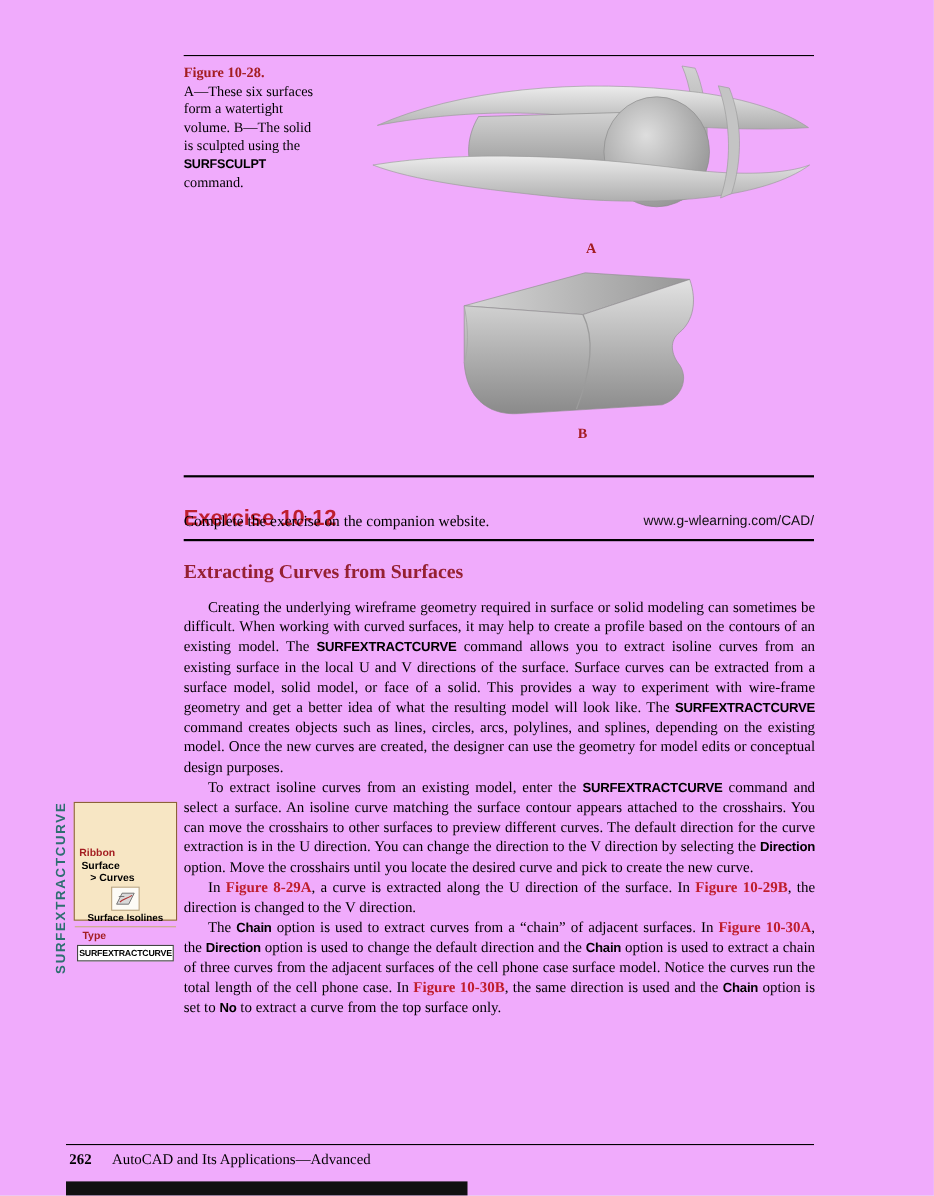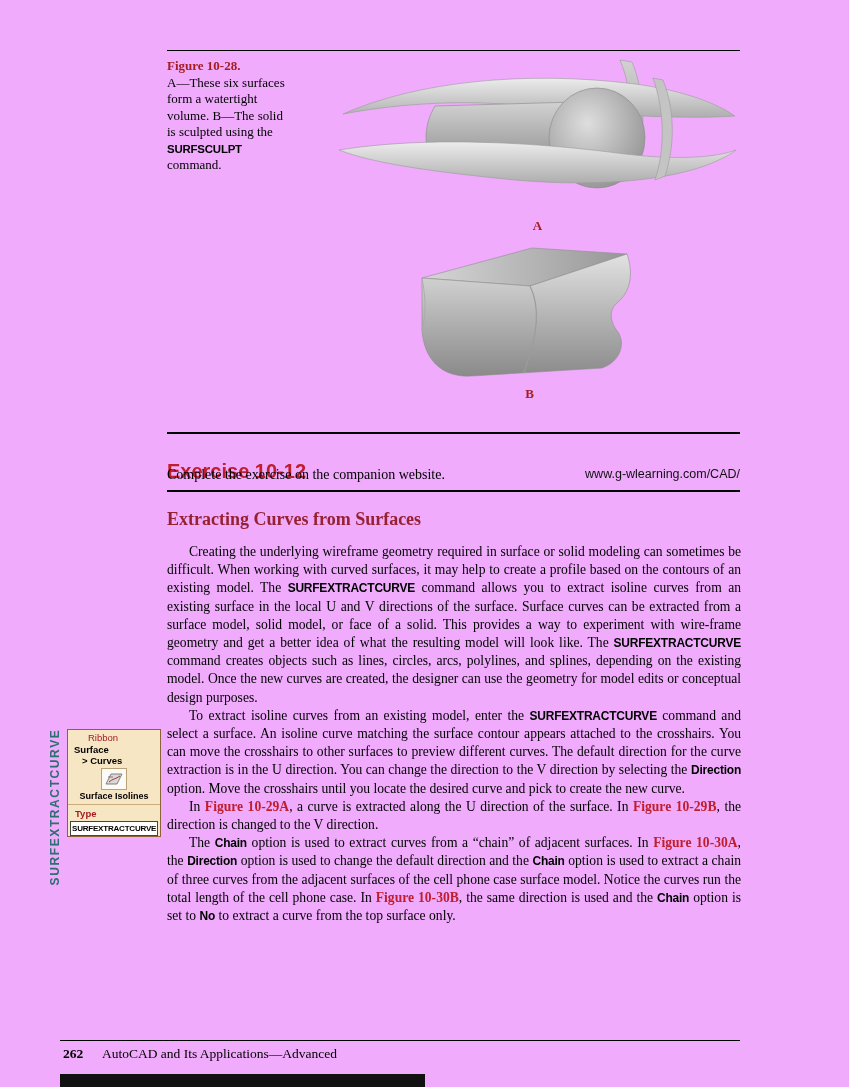--- a/index.html
+++ b/index.html
@@ -49,21 +49,21 @@
 
   
   .vertical-command { position:absolute; left:-53px; top:798px; width:220px; height:18px;
                       transform:rotate(-90deg); transform-origin:center;
                       font-family:"Liberation Sans", sans-serif; font-weight:bold;
                       font-size:12px; letter-spacing:1.6px; color:#2D6E70;
                       text-align:center; }
   .ribbon-box { position:absolute; left:67px; top:729px; width:94px; height:108px;
                 background:#F7E6C4; border:1px solid #8C6239;
                 font-family:"Liberation Sans", sans-serif; }
-  .ribbon-header { color:#A31D21; font-weight:normal; font-size:9.5px; padding:2px 20px 1px; }
+  .ribbon-header { color:#A31D21; font-weight:bold; font-size:9.5px; padding:2px 4px 1px;margin-top:38px; }
   .ribbon-path1 { font-weight:bold; font-size:9.5px; padding-left:6px; }
   .ribbon-path2 { font-weight:bold; font-size:9.5px; padding-left:14px; }
   .ribbon-icon  { width:26px; height:22px; margin:2px auto 1px; background:#fdfbf6;
                   border:1px solid #b9a27a; display:flex; align-items:center;
                   justify-content:center; }
   .ribbon-tool  { font-weight:bold; font-size:9px; text-align:center; }
   .type-header  { color:#A31D21; font-weight:bold; font-size:9.5px; padding:3px 7px 1px;
                   border-top:1px solid #c9ad7d; margin-top:3px; }
   .type-command { background:#fff; border:1px solid #444; font-weight:bold; font-size:8px;
                   letter-spacing:-0.2px; padding:2px 1px; margin:1px 2px 2px;
@@ -140,21 +140,21 @@
     <span class="exercise-url">www.g-wlearning.com/CAD/</span>
   </div>
   <p class="exercise-instruction">Complete the exercise on the companion website.</p>
   <div class="rule rule-ex-bot"></div>
 
   <h2 class="section-heading">Extracting Curves from Surfaces</h2>
 
   <div class="body-text">
     <p><span>Creating the underlying wireframe geometry required in surface or solid modeling can sometimes be difficult. When working with curved surfaces, it may help to create a profile based on the contours of an existing model. The </span><span class="seg-cmd">SURFEXTRACTCURVE</span><span> command allows you to extract isoline curves from an existing surface in the local U and V directions of the surface. Surface curves can be extracted from a surface model, solid model, or face of a solid. This provides a way to experiment with wire-frame geometry and get a better idea of what the resulting model will look like. The </span><span class="seg-cmd">SURFEXTRACTCURVE</span><span> command creates objects such as lines, circles, arcs, polylines, and splines, depending on the existing model. Once the new curves are created, the designer can use the geometry for model edits or conceptual design purposes.</span></p>
     <p><span>To extract isoline curves from an existing model, enter the </span><span class="seg-cmd">SURFEXTRACTCURVE</span><span> command and select a surface. An isoline curve matching the surface contour appears attached to the crosshairs. You can move the crosshairs to other surfaces to preview different curves. The default direction for the curve extraction is in the U direction. You can change the direction to the V direction by selecting the </span><span class="seg-opt">Direction</span><span> option. Move the crosshairs until you locate the desired curve and pick to create the new curve.</span></p>
-    <p><span>In </span><span class="seg-ref">Figure 10-29A</span><span>, a curve is extracted along the U direction of the surface. In </span><span class="seg-ref">Figure 10-29B</span><span>, the direction is changed to the V direction.</span></p>
+    <p><span>In </span><span class="seg-ref">Figure 8-29A</span><span>, a curve is extracted along the U direction of the surface. In </span><span class="seg-ref">Figure 10-29B</span><span>, the direction is changed to the V direction.</span></p>
     <p><span>The </span><span class="seg-opt">Chain</span><span> option is used to extract curves from a “chain” of adjacent surfaces. In </span><span class="seg-ref">Figure 10-30A</span><span>, the </span><span class="seg-opt">Direction</span><span> option is used to change the default direction and the </span><span class="seg-opt">Chain</span><span> option is used to extract a chain of three curves from the adjacent surfaces of the cell phone case surface model. Notice the curves run the total length of the cell phone case. In </span><span class="seg-ref">Figure 10-30B</span><span>, the same direction is used and the </span><span class="seg-opt">Chain</span><span> option is set to </span><span class="seg-opt">No</span><span> to extract a curve from the top surface only.</span></p>
   </div>
 
   <div class="vertical-command">SURFEXTRACTCURVE</div>
 
   <div class="ribbon-box">
     <div class="ribbon-header">Ribbon</div>
     <div class="ribbon-path1">Surface</div>
     <div class="ribbon-path2">&gt; Curves</div>
     <div class="ribbon-icon">

